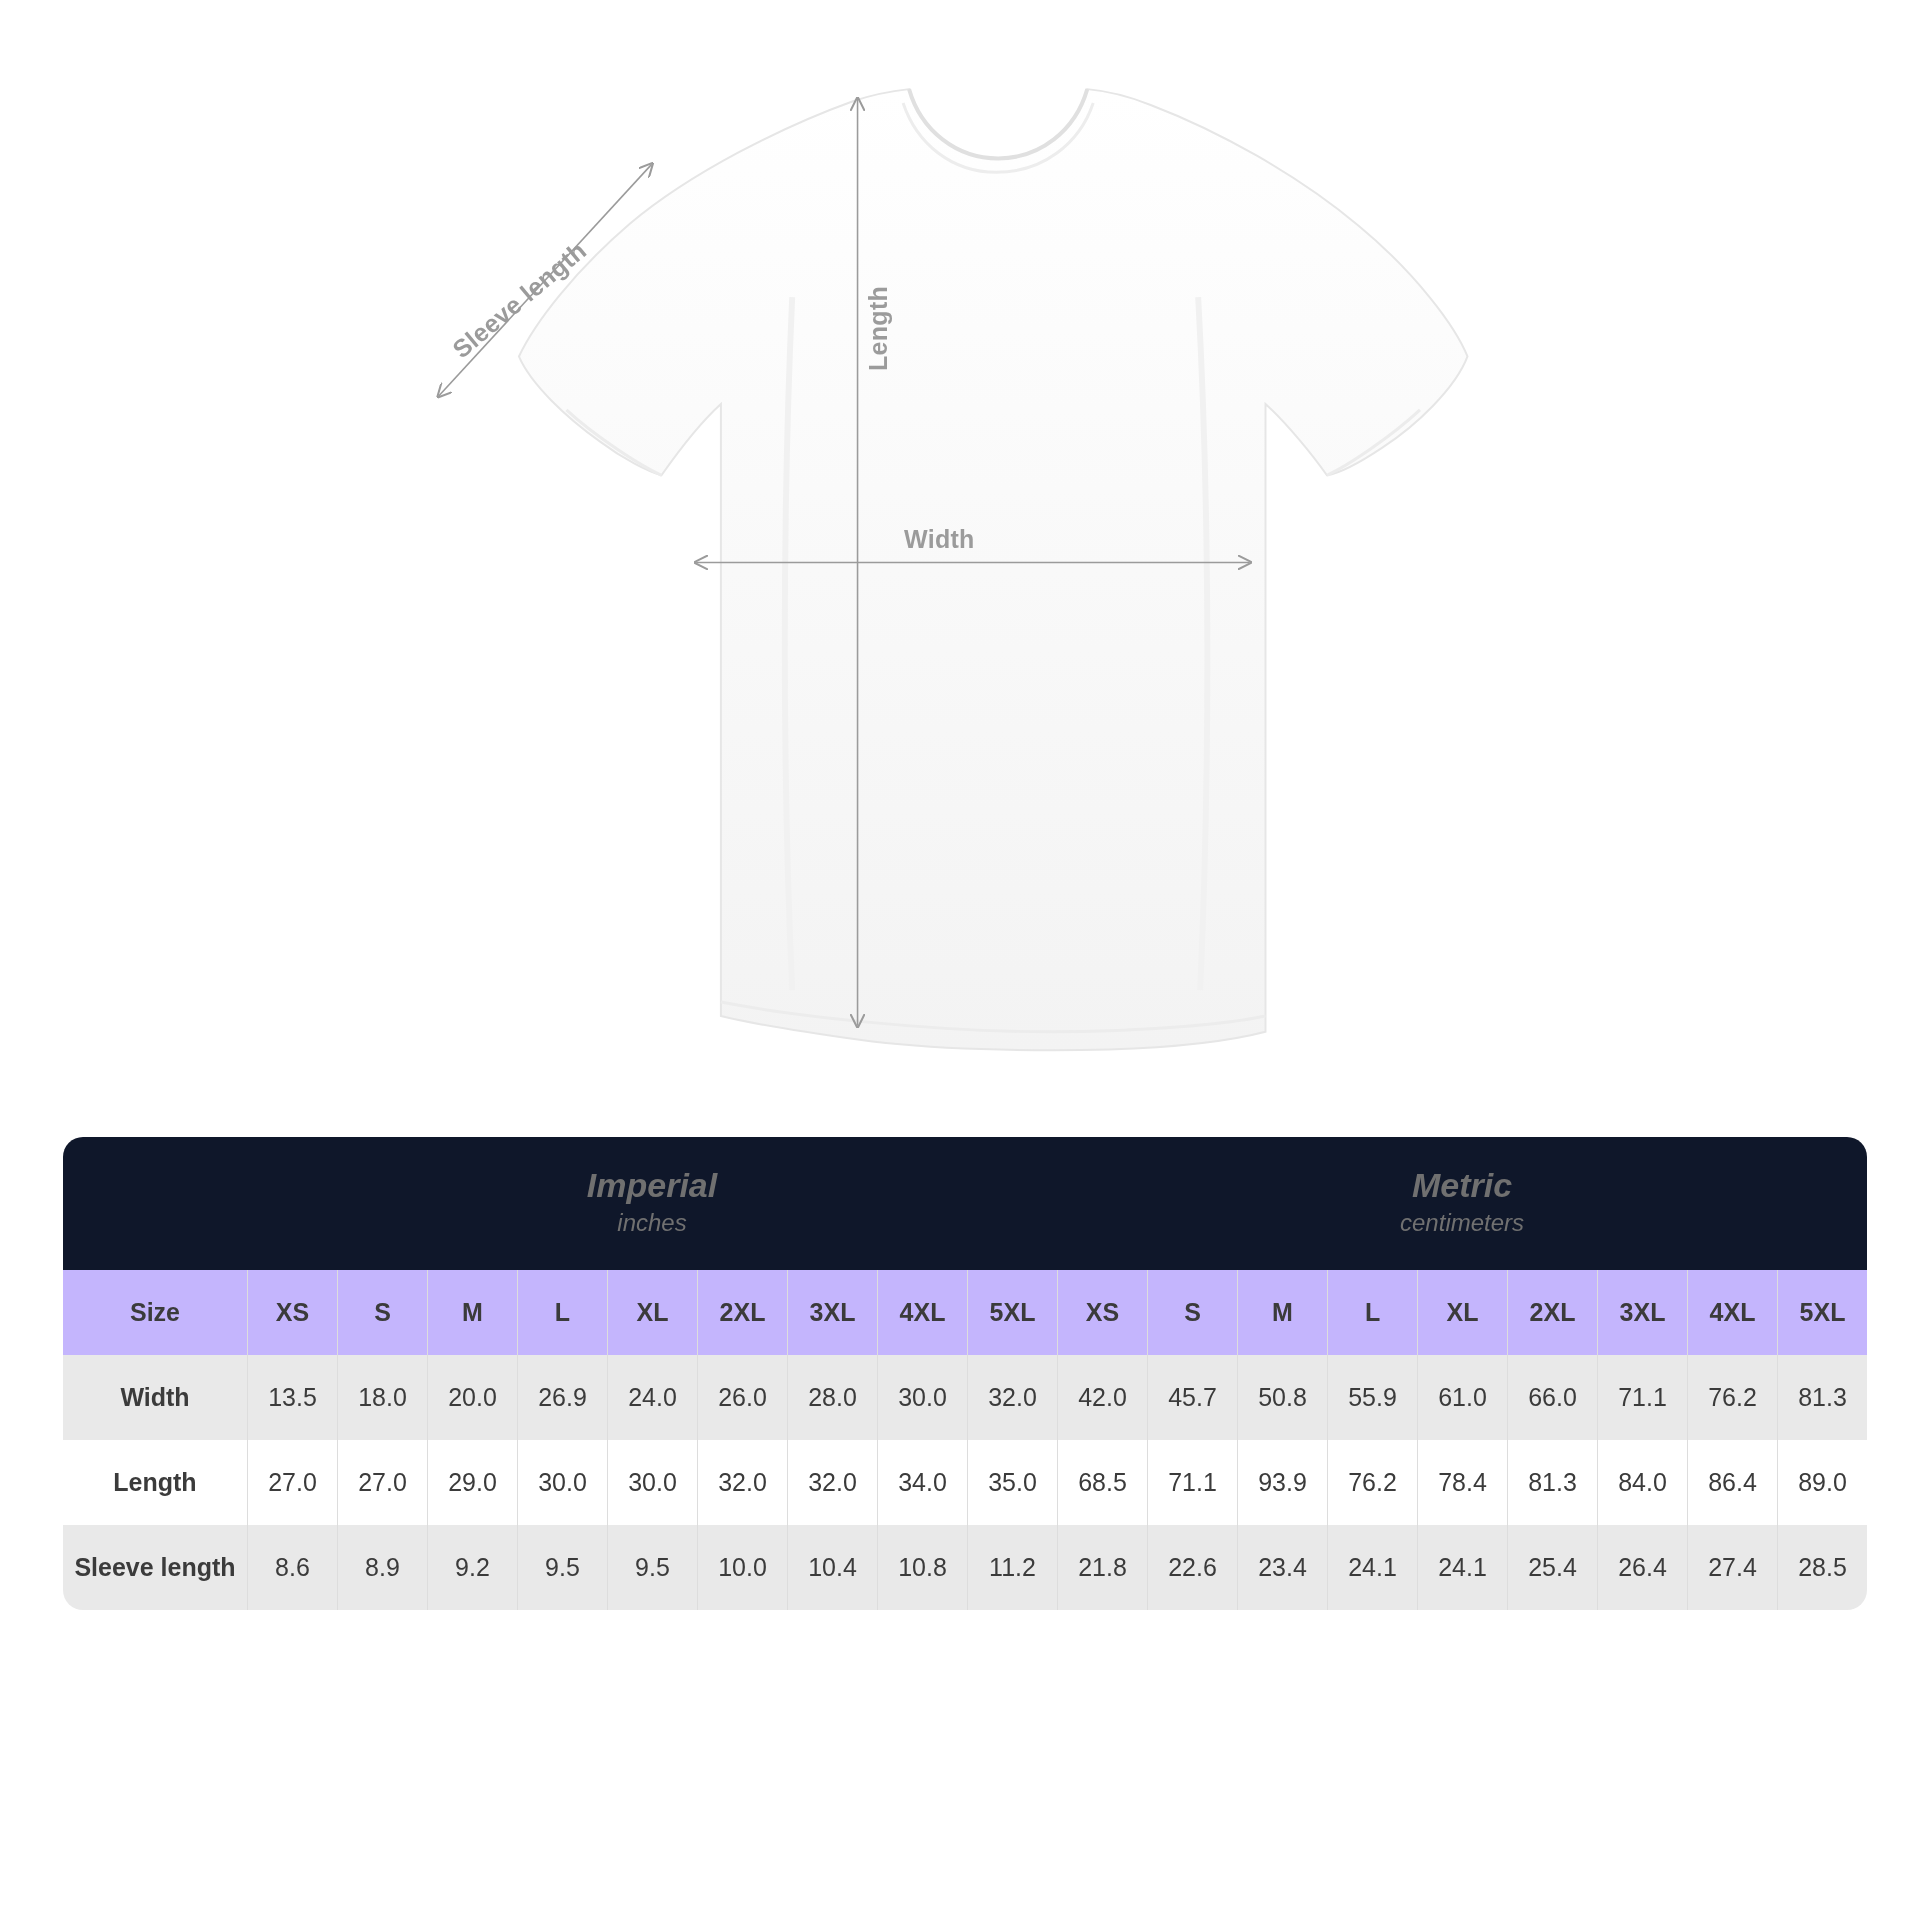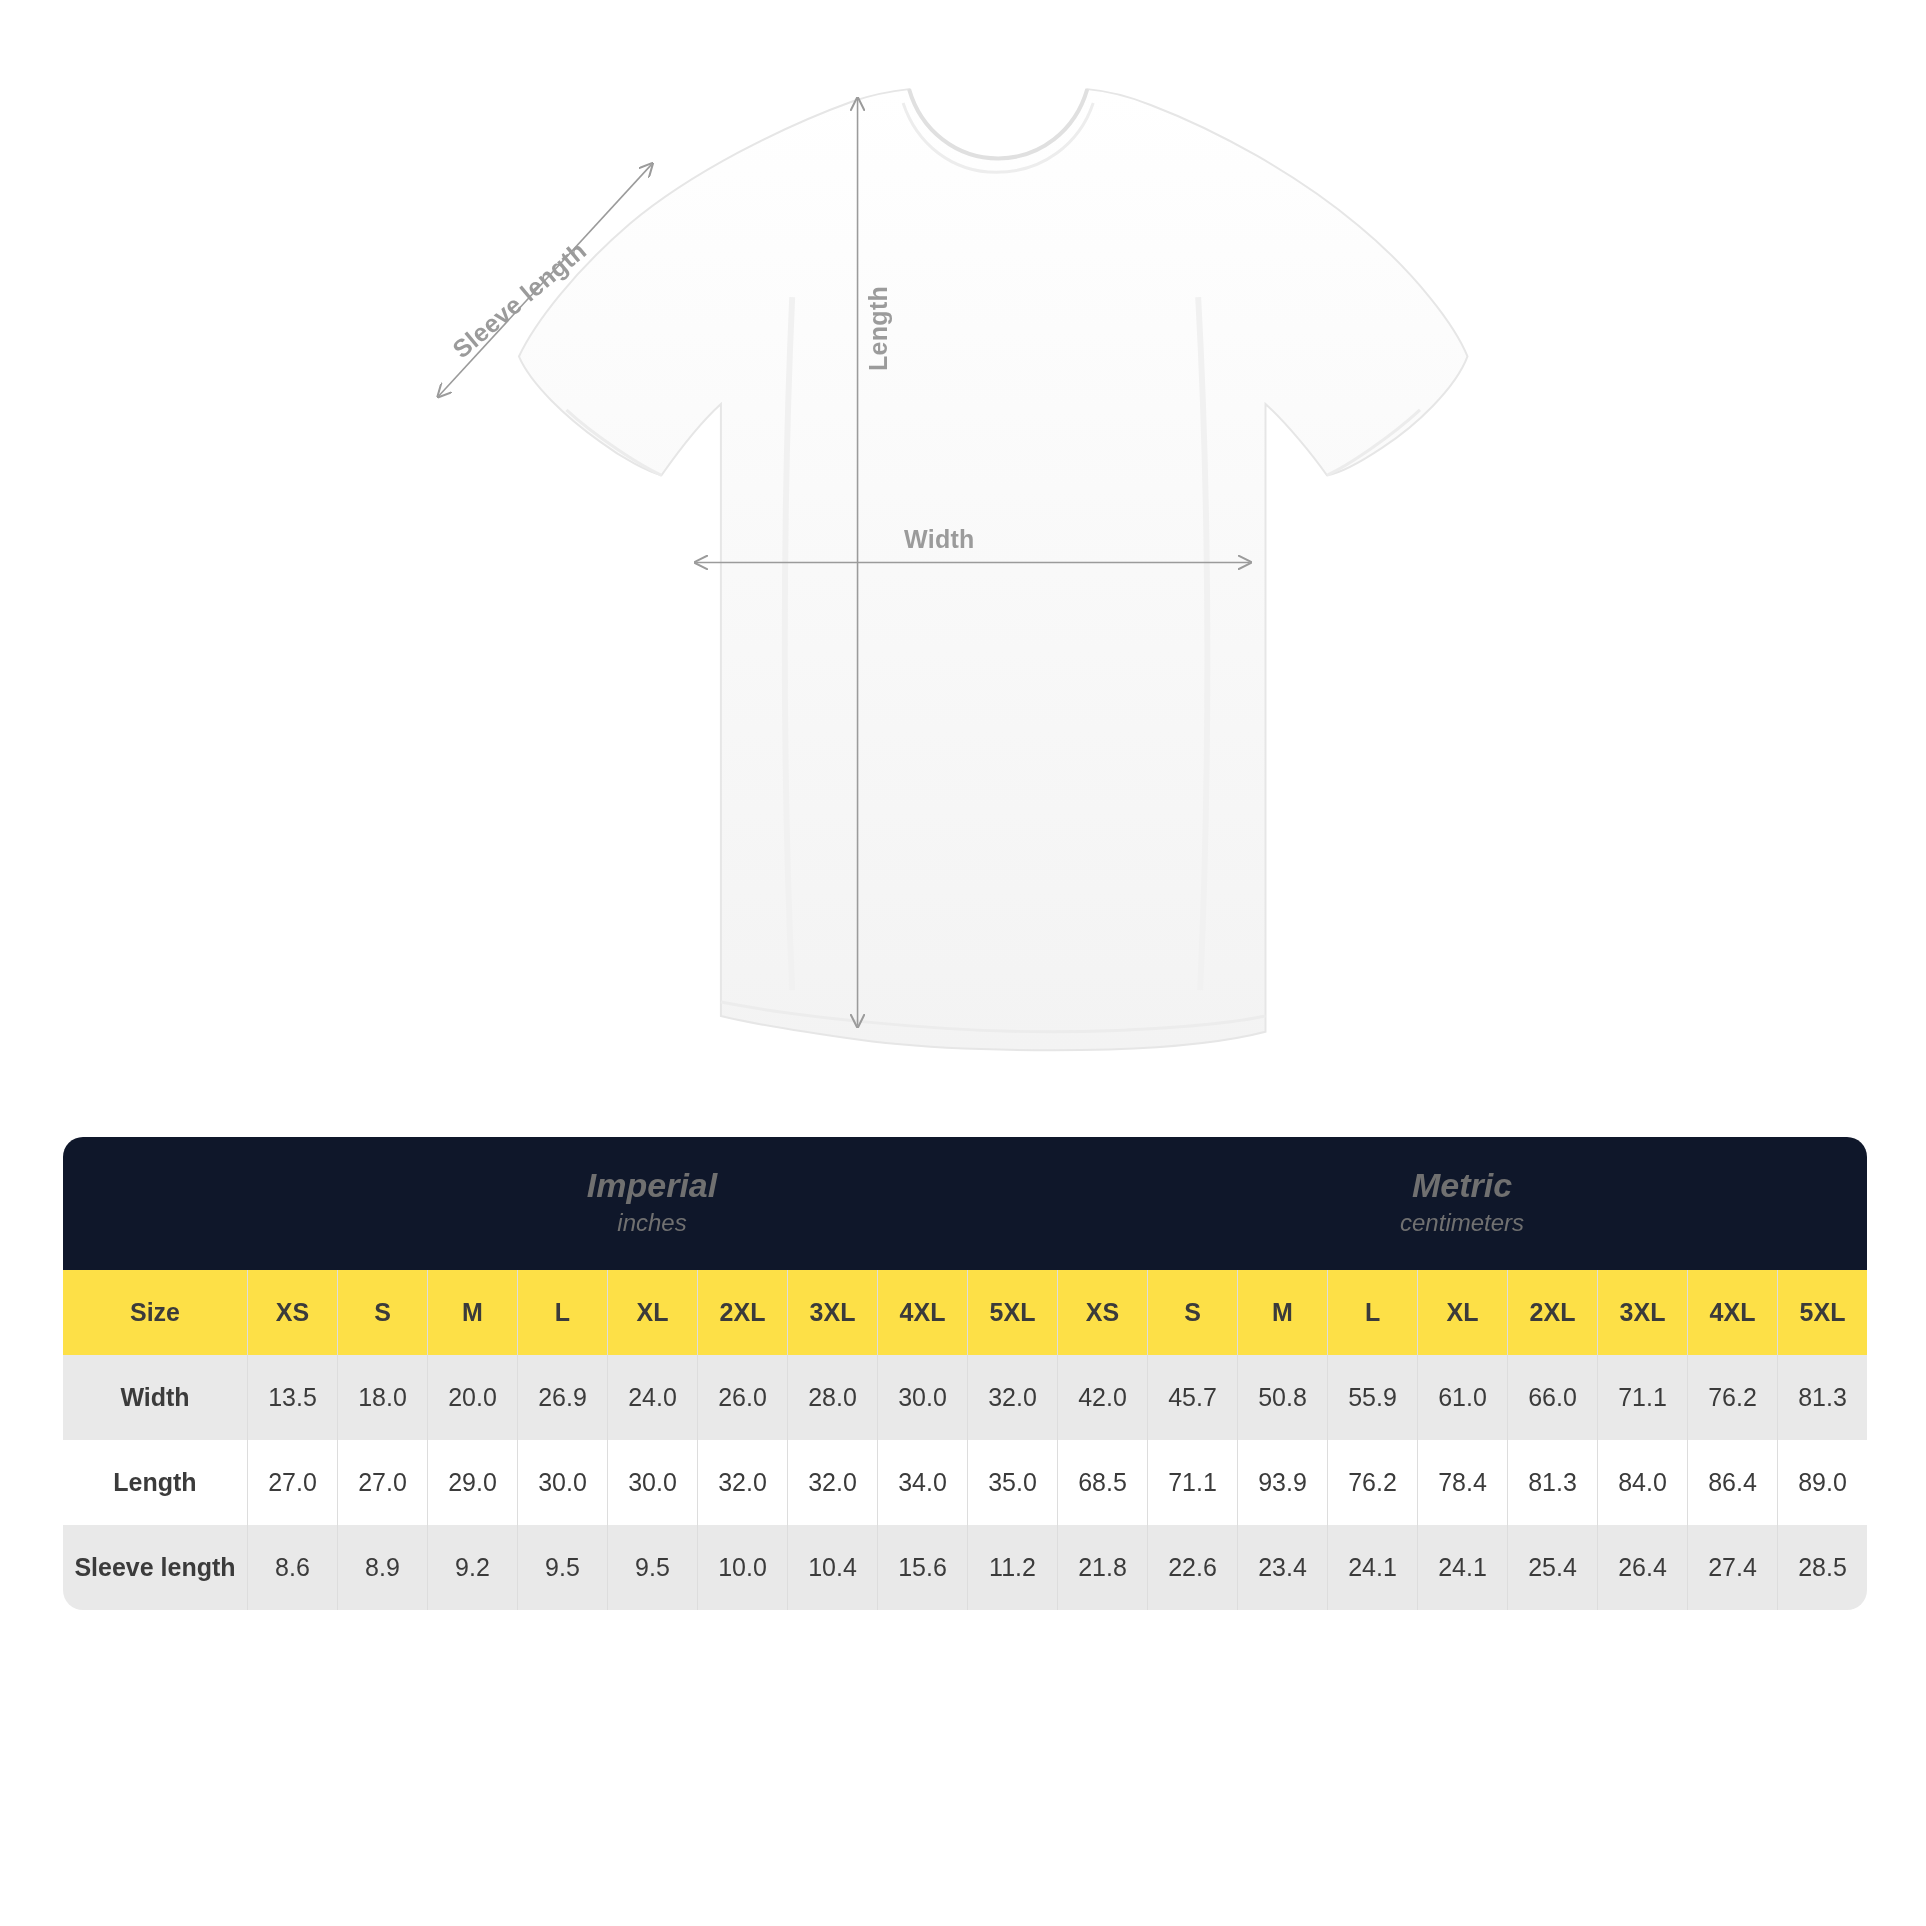--- a/index.html
+++ b/index.html
@@ -107,21 +107,21 @@
   .unit-sub {
     font-size: 24px;
     font-style: italic;
     color: #707070;
     display: block;
     line-height: 1.5;
   }
 
   
   .size-table tr.head-row td {
-    background: #fde047;
+    background: #c4b5fd;
     height: 85px;
     font-weight: bold;
     font-size: 25px;
     color: #3b3b3b;
   }
   .size-table tr.row-shade td {
     background: #e9e9e9;
     height: 85px;
   }
   .size-table tr.row-plain td {
@@ -316,21 +316,21 @@
           </tr>
           <tr class="row-shade row-last">
             <td class="rowlabel first">Sleeve length</td>
             <td class="cell">8.6</td>
             <td class="cell">8.9</td>
             <td class="cell">9.2</td>
             <td class="cell">9.5</td>
             <td class="cell">9.5</td>
             <td class="cell">10.0</td>
             <td class="cell">10.4</td>
-            <td class="cell">15.6</td>
+            <td class="cell">10.8</td>
             <td class="cell">11.2</td>
             <td class="cell">21.8</td>
             <td class="cell">22.6</td>
             <td class="cell">23.4</td>
             <td class="cell">24.1</td>
             <td class="cell">24.1</td>
             <td class="cell">25.4</td>
             <td class="cell">26.4</td>
             <td class="cell">27.4</td>
             <td class="cell last">28.5</td>

